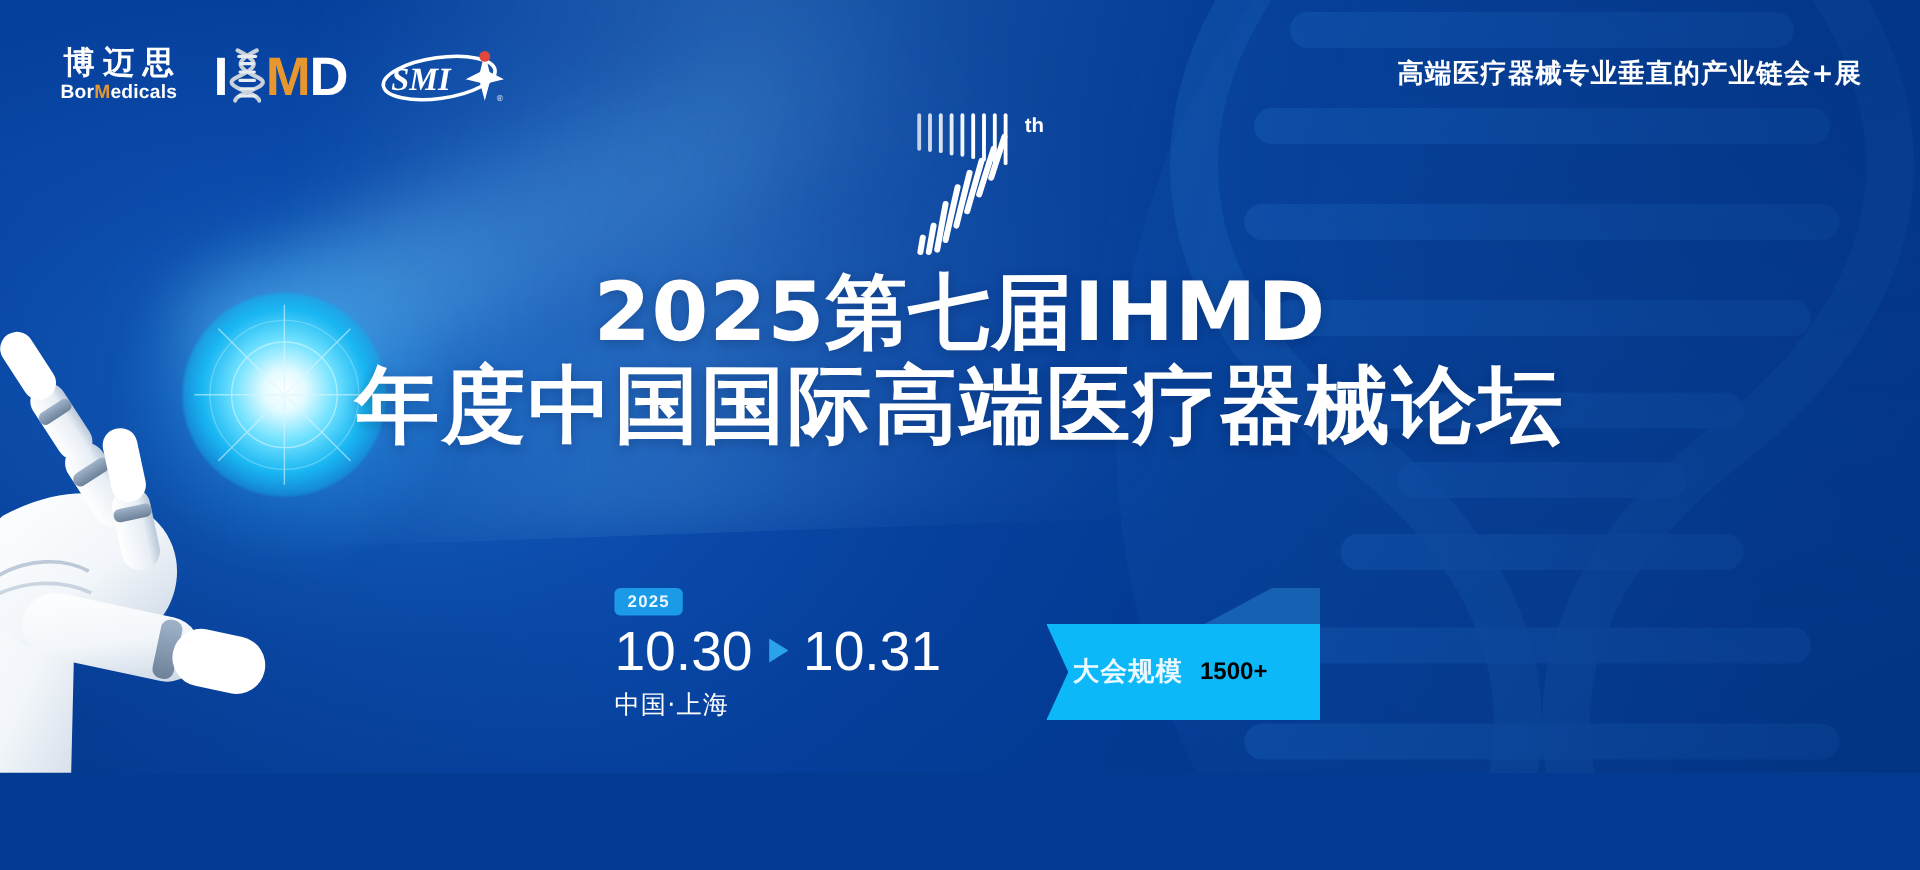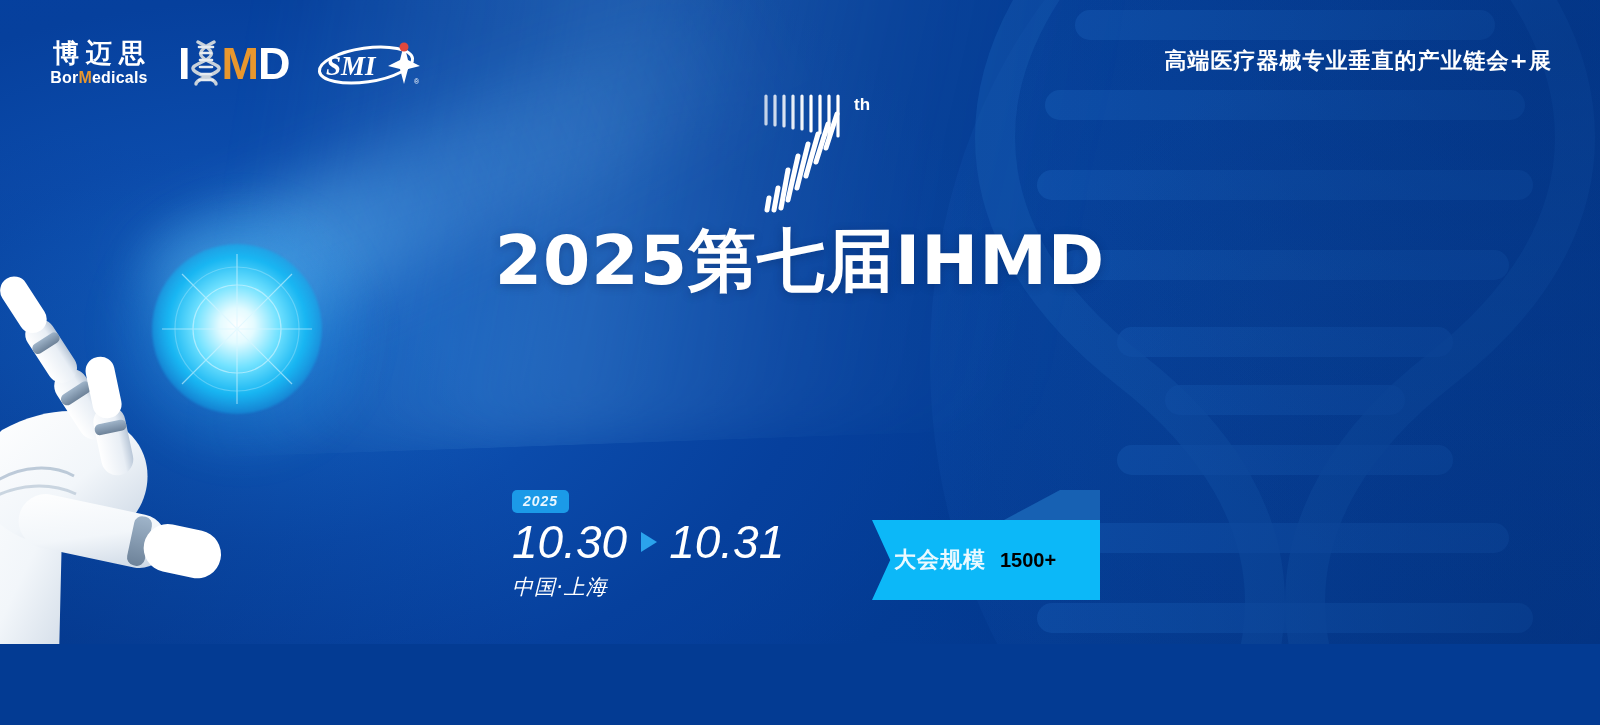--- a/index.html
+++ b/index.html
@@ -131,21 +131,21 @@
     display:flex; align-items:center;
     font-size:27px; font-weight:800; letter-spacing:1px;
     font-family:"DejaVu Sans","Liberation Sans",sans-serif;
   }
   .sub-text {
     color:#fff; font-size:27px; font-weight:800; letter-spacing:1px;
     margin-left:20px; font-family:"DejaVu Sans","Liberation Sans",sans-serif;
   }
 
   
-  .dateblock { position:absolute; left:512px; top:490px;font-style:italic; }
+  .dateblock { position:absolute; left:512px; top:490px; }
   .year-badge {
     display:inline-block; background:#1b9ae8; color:#eaf7ff;
     font-size:14px; font-weight:700; letter-spacing:1px;
     padding:3px 11px 4px; border-radius:5px;
   }
   .date-row {
     margin-top:6px; display:flex; align-items:center; gap:10px;
     color:#fff; font-size:46px; font-weight:400; line-height:1;
     font-family:"Liberation Sans","DejaVu Sans",sans-serif;
   }
@@ -335,20 +335,21 @@
           <line x1="46" y1="82" x2="39" y2="120"></line>
           <line x1="36" y1="100" x2="32" y2="122"></line>
           <line x1="27" y1="110" x2="25" y2="122"></line>
         </g>
         <text x="112" y="22" font-family="Liberation Sans, sans-serif" font-size="17" font-weight="bold" fill="#ffffff">th</text>
       </svg>
     </div>
 
     <div class="headline">
       <div class="h-line1">2025第七届IHMD</div>
+      <div class="h-line2">年度中国国际高端医疗器械论坛</div>
     </div>
 
 
     <div class="dateblock">
       <div class="year-badge">2025</div>
       <div class="date-row">
         <span>10.30</span>
         <span class="date-arrow"></span>
         <span>10.31</span>
       </div>

